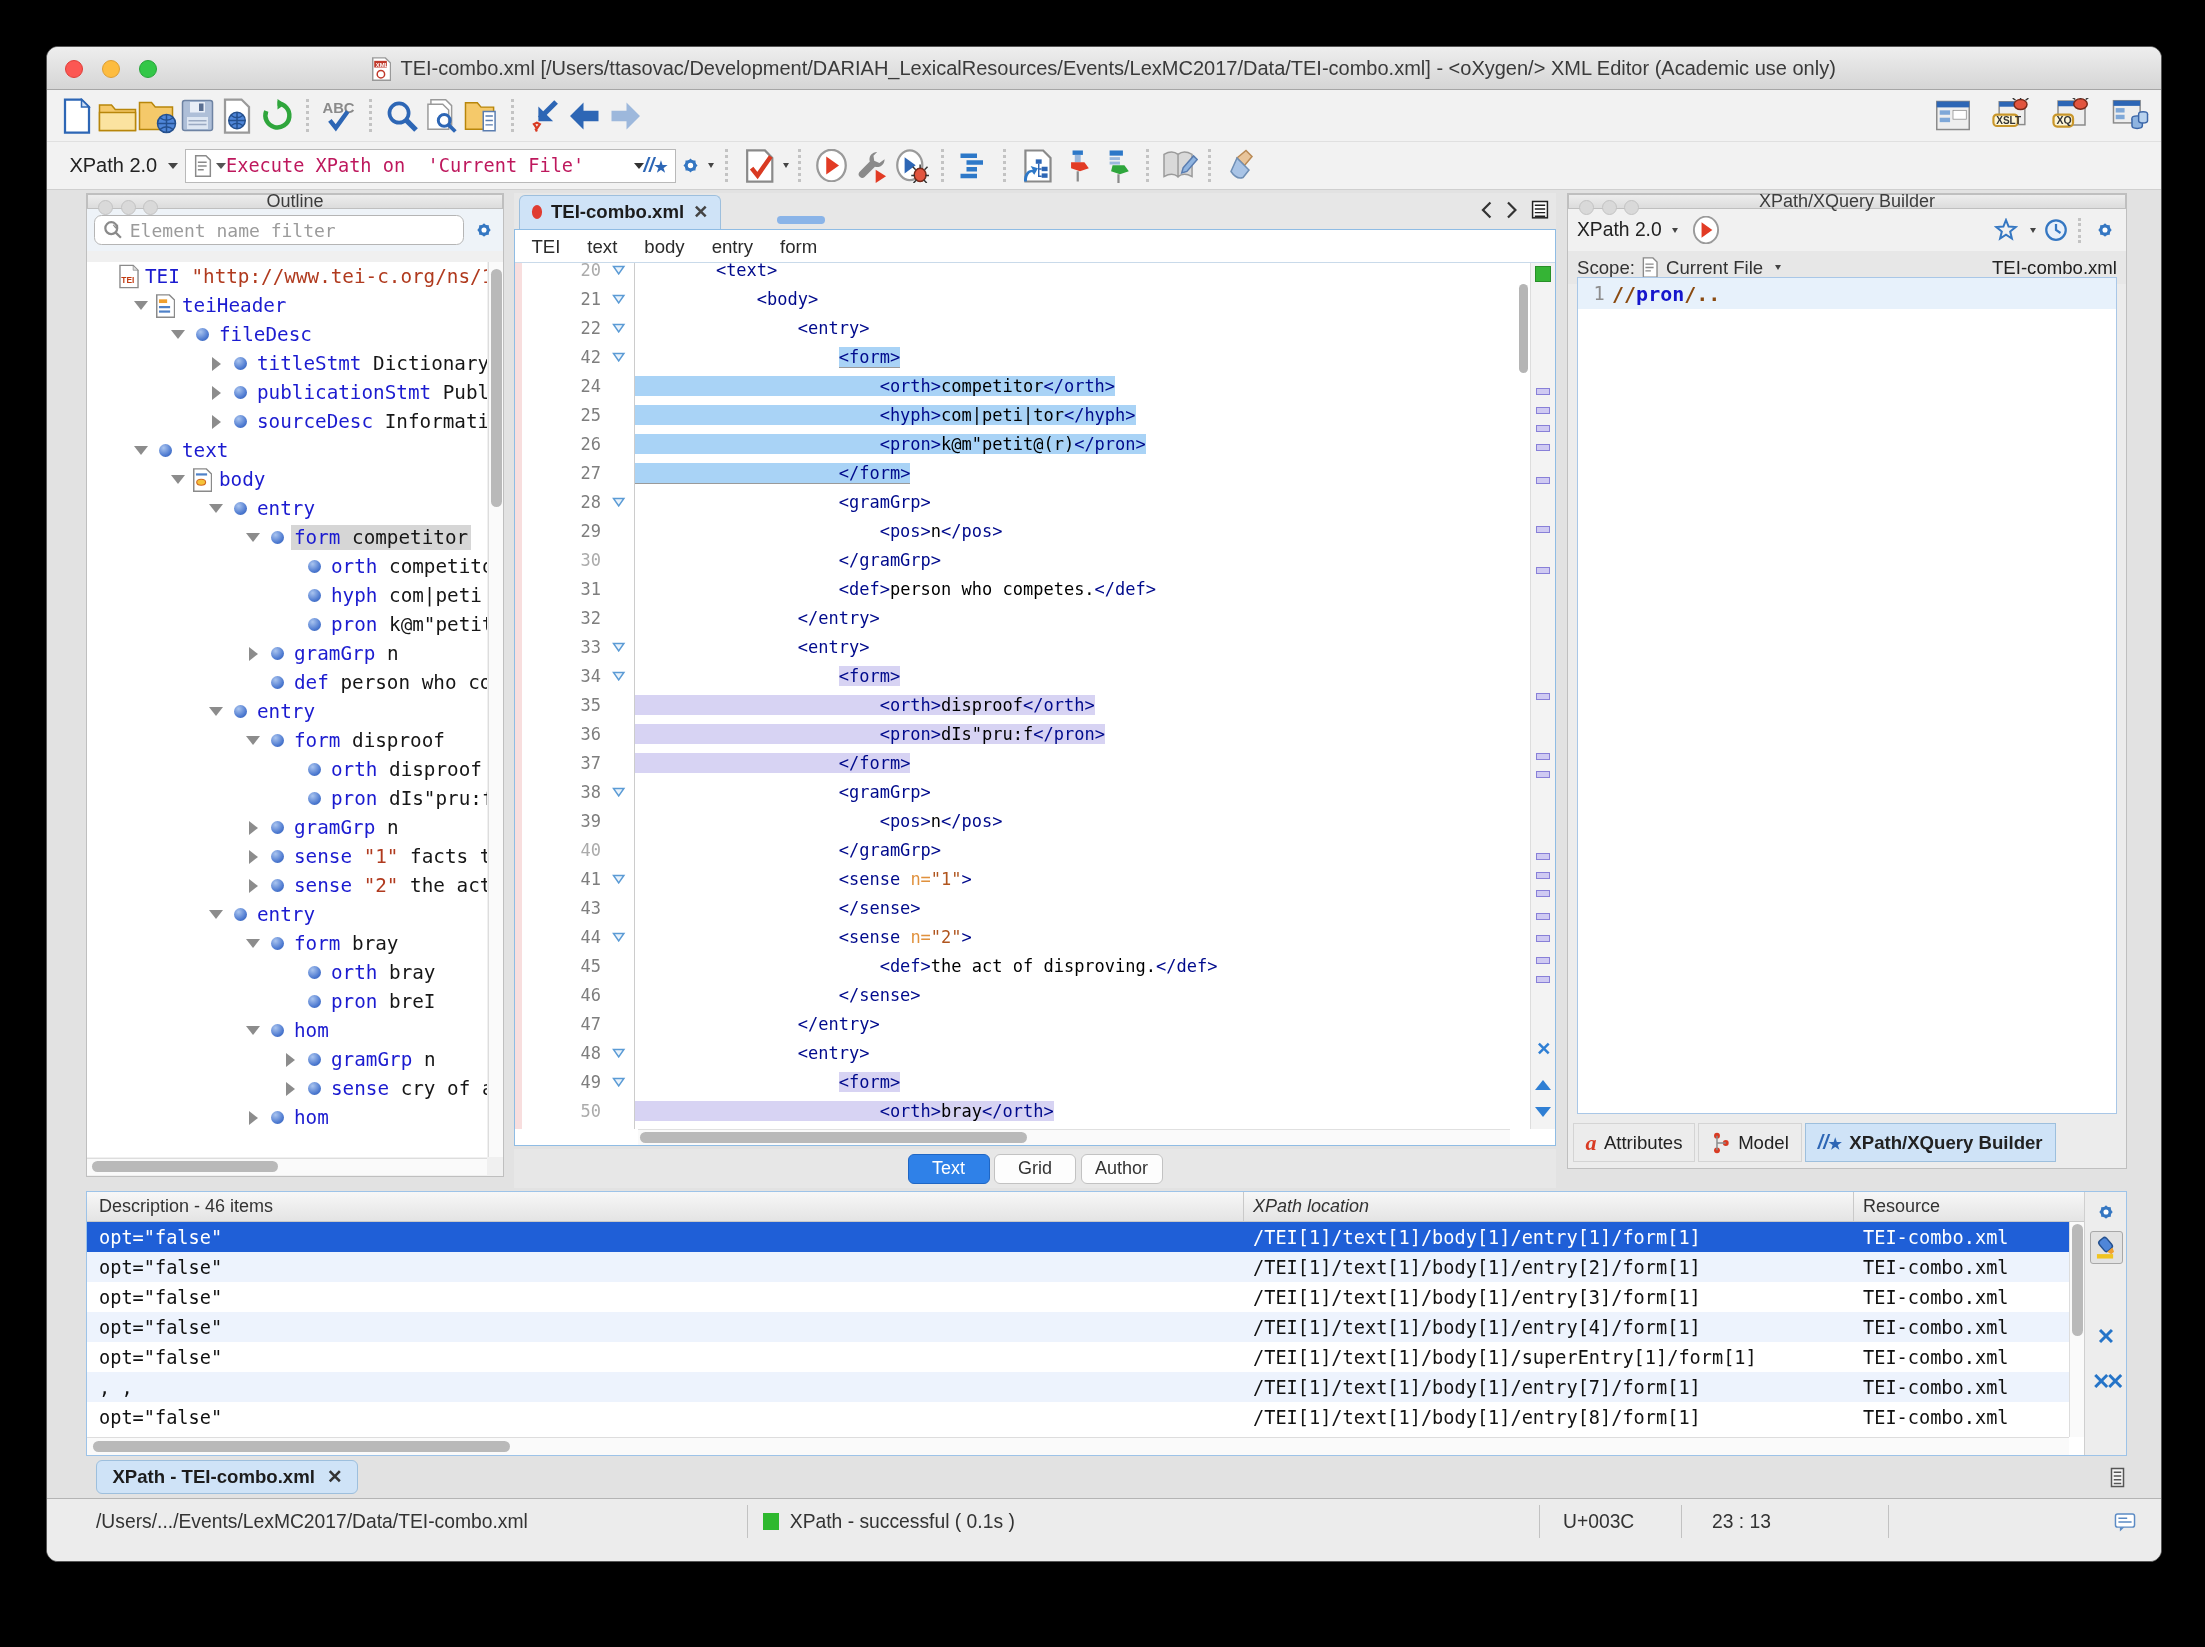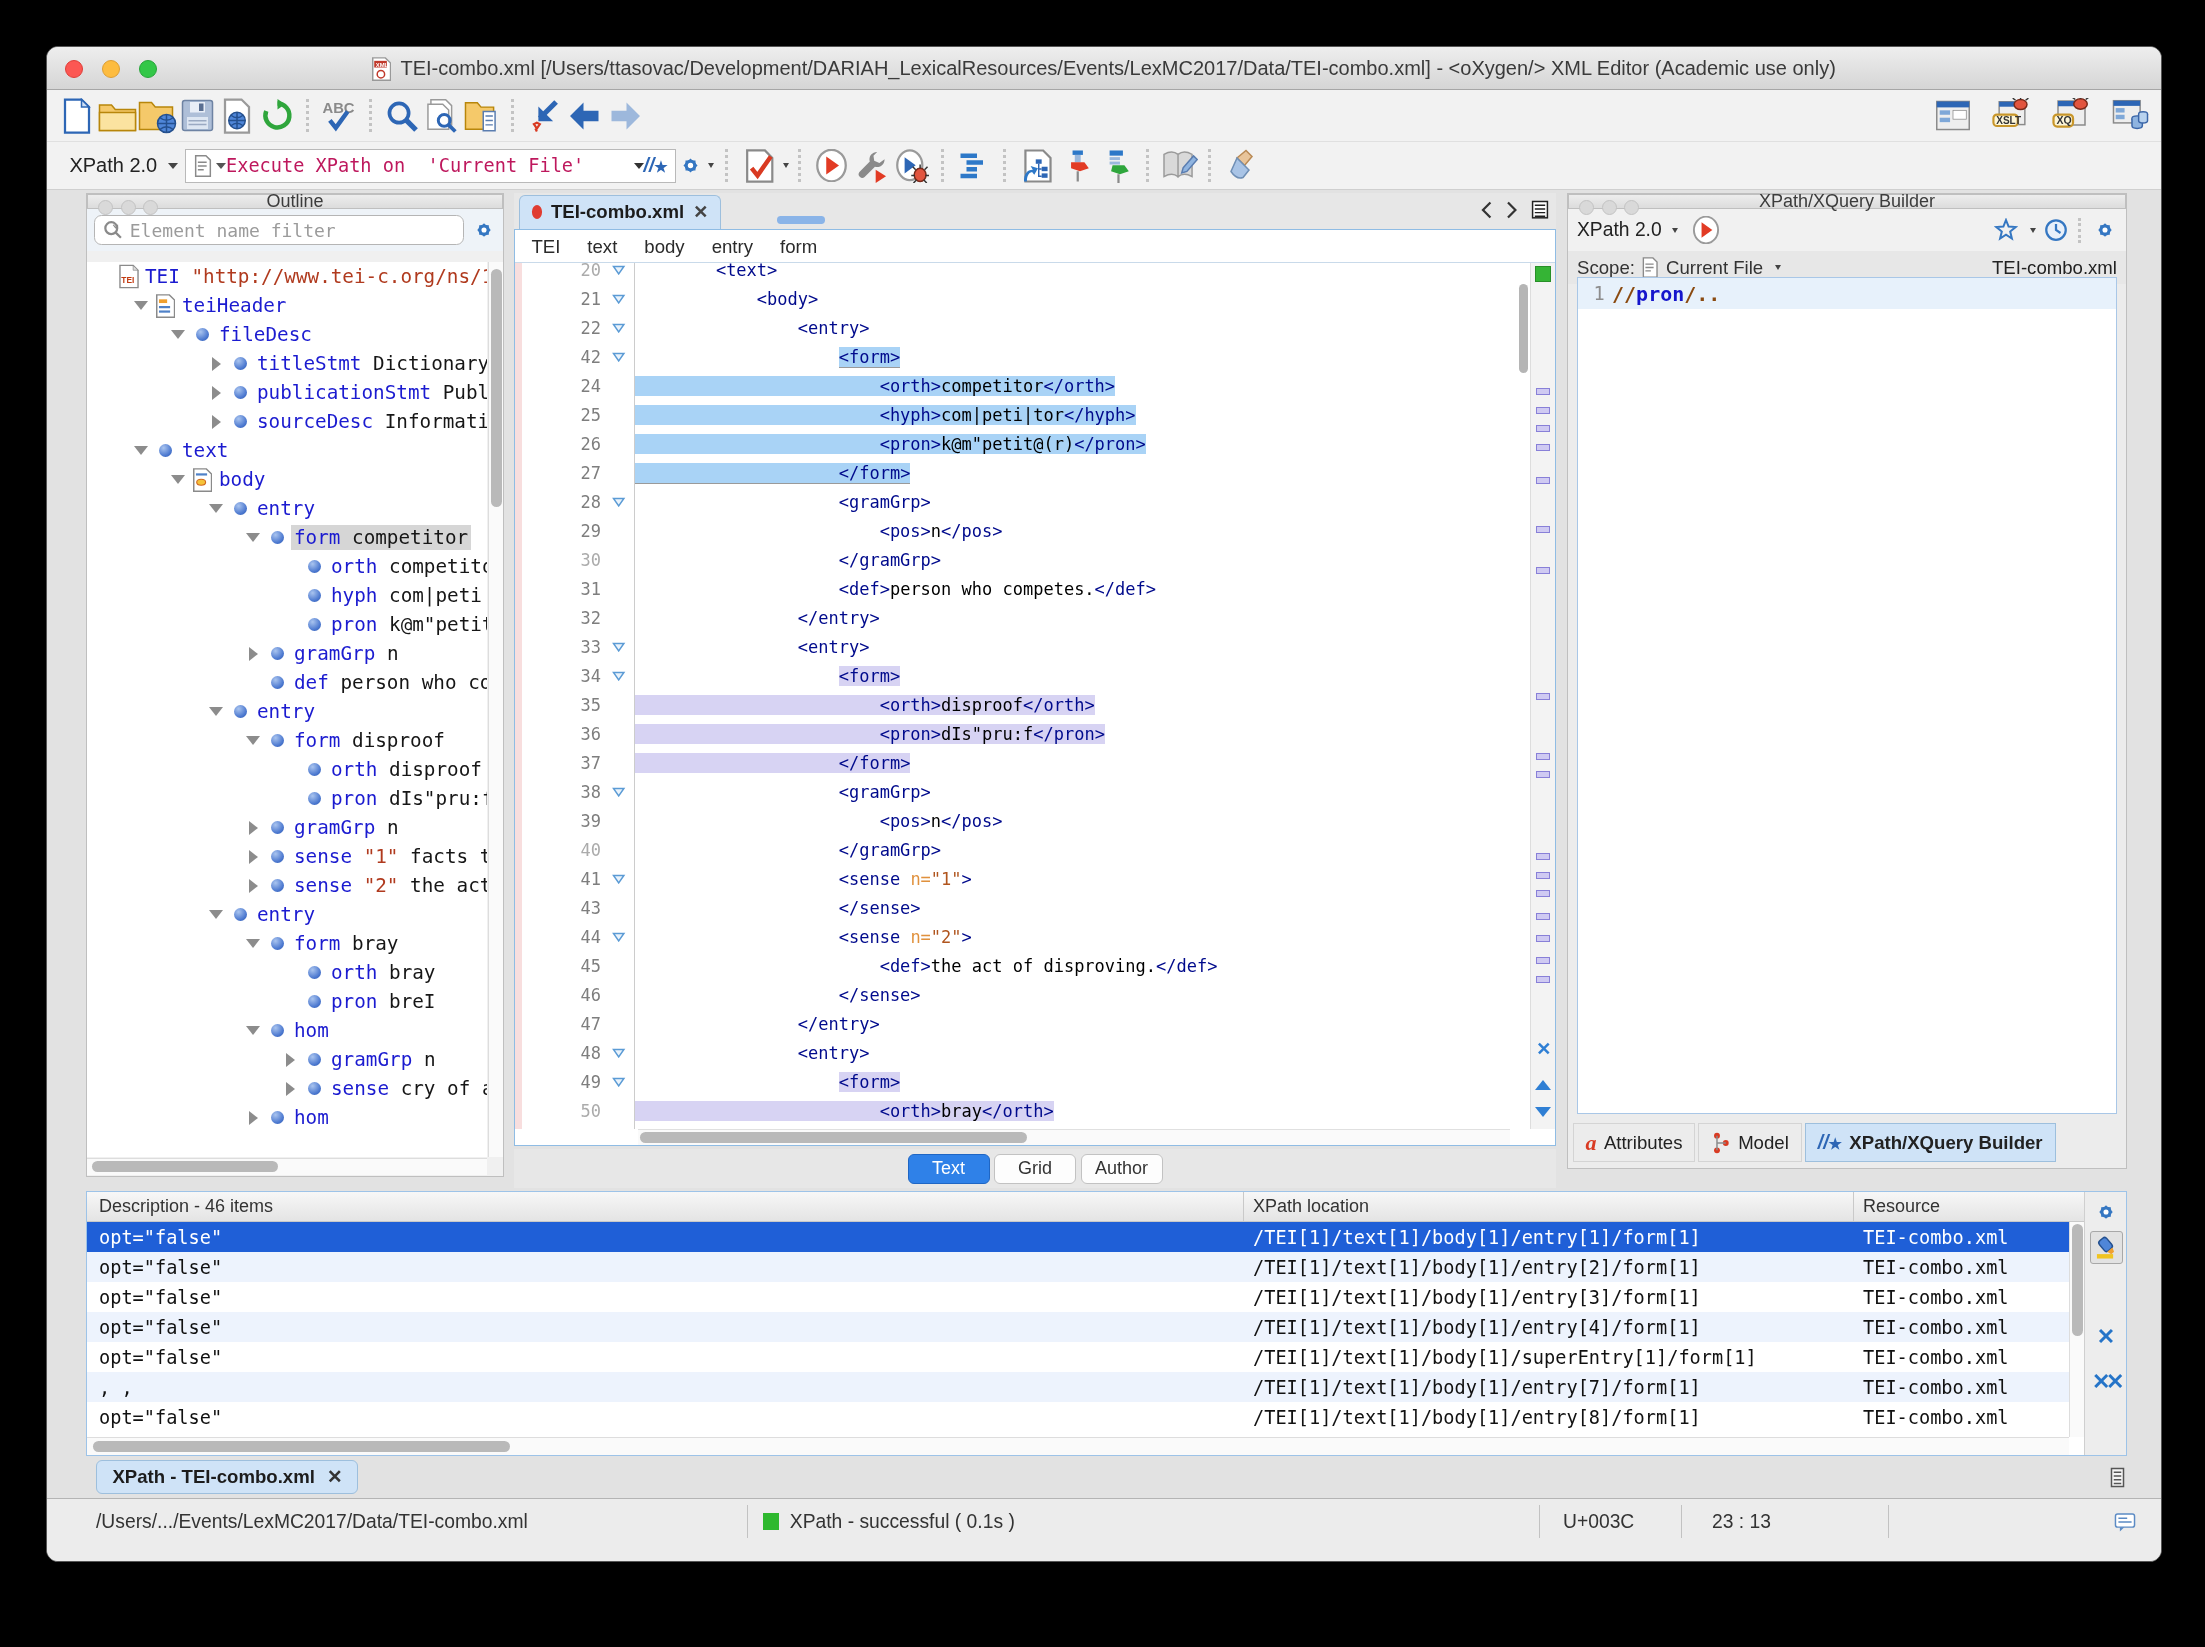--- a/index.html
+++ b/index.html
@@ -118,21 +118,21 @@
   .results { position:absolute; left:39px; top:1144px; width:2041px; height:265px; background:#fff; border:1.5px solid #9dc3e8; }
   .rhead { position:absolute; left:0; top:0; right:42px; height:30px; background:linear-gradient(#f7f7f7,#e4e4e4); border-bottom:0.7px solid #c9c9c9; display:flex; font-size:18px; color:#333; align-items:center; }
   .rrows { position:absolute; left:0; top:30px; right:57px; bottom:18px; overflow:hidden; }
   .rrow { height:30px; display:flex; align-items:center; font-family:"DejaVu Sans Mono", monospace; font-size:18.6px; color:#111; }
   .rrow.alt { background:#edf3fd; }
   .rrow.sel { background:#1f5fd7; color:#fff; }
   .rc1 { width:1157px; flex:none; padding-left:12px; overflow:hidden; white-space:nowrap; }
   .rc2 { width:610px; flex:none; padding-left:9px; overflow:hidden; white-space:nowrap; }
   .rc3 { flex:1; padding-left:9px; overflow:hidden; white-space:nowrap; }
   .rh1 { width:1157px; padding-left:12px; border-right:0.7px solid #c9c9c9; height:100%; display:flex; align-items:center; }
-  .rh2 { width:610px; padding-left:9px; border-right:0.7px solid #c9c9c9; height:100%; display:flex; align-items:center; }
+  .rh2 { width:610px; padding-left:9px; border-right:0.7px solid #c9c9c9; height:100%; display:flex; align-items:center;font-style:italic; }
   .rh3 { flex:1; padding-left:9px; height:100%; display:flex; align-items:center; }
   .rstrip { position:absolute; right:0; top:0; bottom:0; width:42px; background:#ededed; border-left:0.7px solid #cfcfcf; }
   .rsbtn { position:absolute; left:4.5px; width:33px; height:33px; display:flex; align-items:center; justify-content:center; }
   .pressed { border:0.7px solid #a8a8a8; background:#e2e2e2; border-radius:3px; }
   .xblue { color:#2574c8; font-size:22px; font-weight:bold; line-height:1; }
 
   .tabrow { position:absolute; left:39px; top:1411px; height:40px; right:36px; }
   .btab { position:absolute; left:10.4px; top:1.5px; height:34px; background:#cfe3f7; border:0.7px solid #9dbfdd; border-radius:6px; display:flex; align-items:center; gap:12px; padding:0 15px; font-size:18.6px; font-weight:bold; color:#1c1c1c; }
 
   

